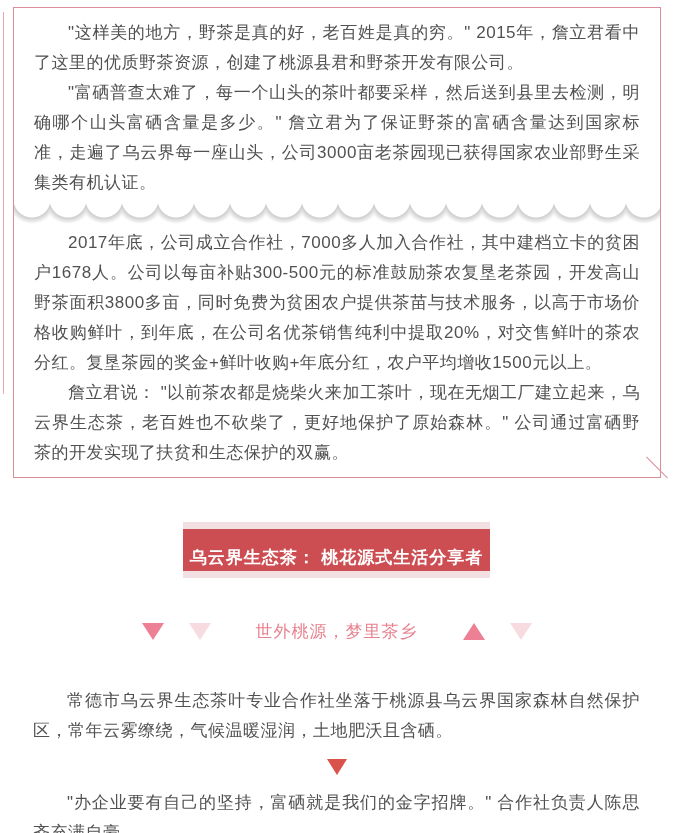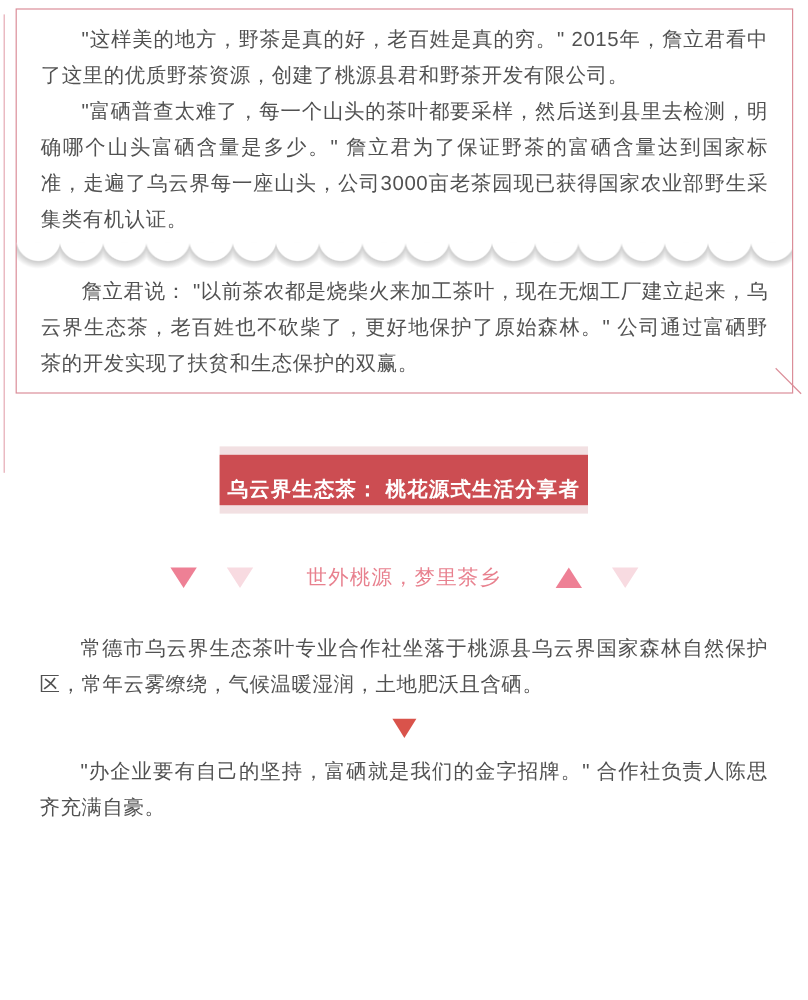--- a/index.html
+++ b/index.html
@@ -104,21 +104,21 @@
     border-top: 17px solid var(--tri-light);
     margin-left: -8px;
   }
   .tri-up-solid {
     border-left: 11px solid transparent;
     border-right: 11px solid transparent;
     border-bottom: 17px solid var(--tri-solid);
   }
 
   .body-p { margin: 0 33px; }
-  .body-p.first { margin-top: 33px; }
+  .body-p.first { margin-top: 43px; }
 
   
   .divider-tri {
     width: 0; height: 0;
     border-left: 10px solid transparent;
     border-right: 10px solid transparent;
     border-top: 16px solid var(--divider-red);
     margin: 13px auto 13px;
   }
 </style>
@@ -128,20 +128,21 @@
 <div class="page">
 
   <div class="outer-edge-line"></div>
 
   <div class="quote-box">
     <p>"这样美的地方，野茶是真的好，老百姓是真的穷。" 2015年，詹立君看中了这里的优质野茶资源，创建了桃源县君和野茶开发有限公司。</p>
     <p>"富硒普查太难了，每一个山头的茶叶都要采样，然后送到县里去检测，明确哪个山头富硒含量是多少。" 詹立君为了保证野茶的富硒含量达到国家标准，走遍了乌云界每一座山头，公司3000亩老茶园现已获得国家农业部野生采集类有机认证。</p>
 
     <div class="scallop"></div>
 
+    <p>2017年底，公司成立合作社，7000多人加入合作社，其中建档立卡的贫困户1678人。公司以每亩补贴300-500元的标准鼓励茶农复垦老茶园，开发高山野茶面积3800多亩，同时免费为贫困农户提供茶苗与技术服务，以高于市场价格收购鲜叶，到年底，在公司名优茶销售纯利中提取20%，对交售鲜叶的茶农分红。复垦茶园的奖金+鲜叶收购+年底分红，农户平均增收1500元以上。</p>
     <p>詹立君说： "以前茶农都是烧柴火来加工茶叶，现在无烟工厂建立起来，乌云界生态茶，老百姓也不砍柴了，更好地保护了原始森林。" 公司通过富硒野茶的开发实现了扶贫和生态保护的双赢。</p>
 
     <div class="corner-slash"></div>
   </div>
 
   <div class="banner-wrap">
     <div class="banner-red">乌云界生态茶： 桃花源式生活分享者</div>
   </div>
 
   <div class="subtitle-row">

